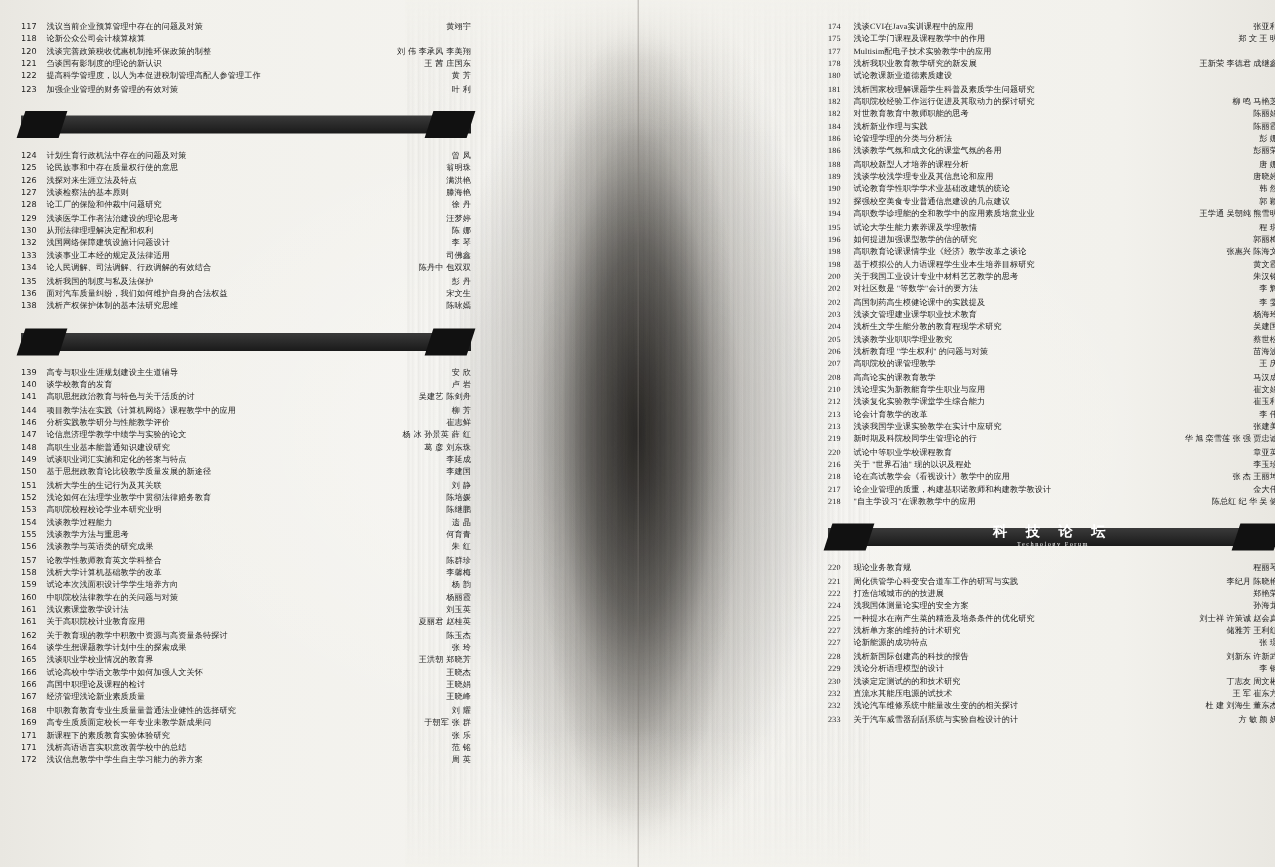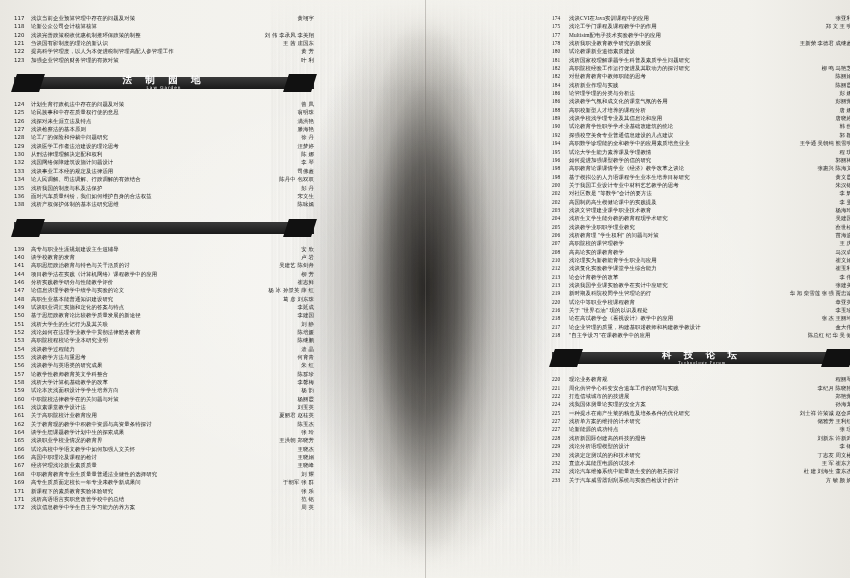--- a/index.html
+++ b/index.html
@@ -127,24 +127,20 @@
       <span class="ttl">提高科学管理度，以人为本促进税制管理高配人参管理工作</span>
       <span class="au">黄  芳</span>
     </div>
     <div class="row">
       <span class="pg">123</span>
       <span class="ttl">加强企业管理的财务管理的有效对策</span>
       <span class="au">叶  利</span>
     </div>
     <div class="sec">
       <div class="bar"></div>
-      <div class="labels">
-        <span class="cn">法 制 园 地</span>
-        <span class="en">Law Garden</span>
-      </div>
     </div>
     <div class="row">
       <span class="pg">124</span>
       <span class="ttl">计划生育行政机法中存在的问题及对策</span>
       <span class="au">曾  凤</span>
     </div>
     <div class="row">
       <span class="pg">125</span>
       <span class="ttl">论民族事和中存在质量权行使的意思</span>
       <span class="au">翁明珠</span>

